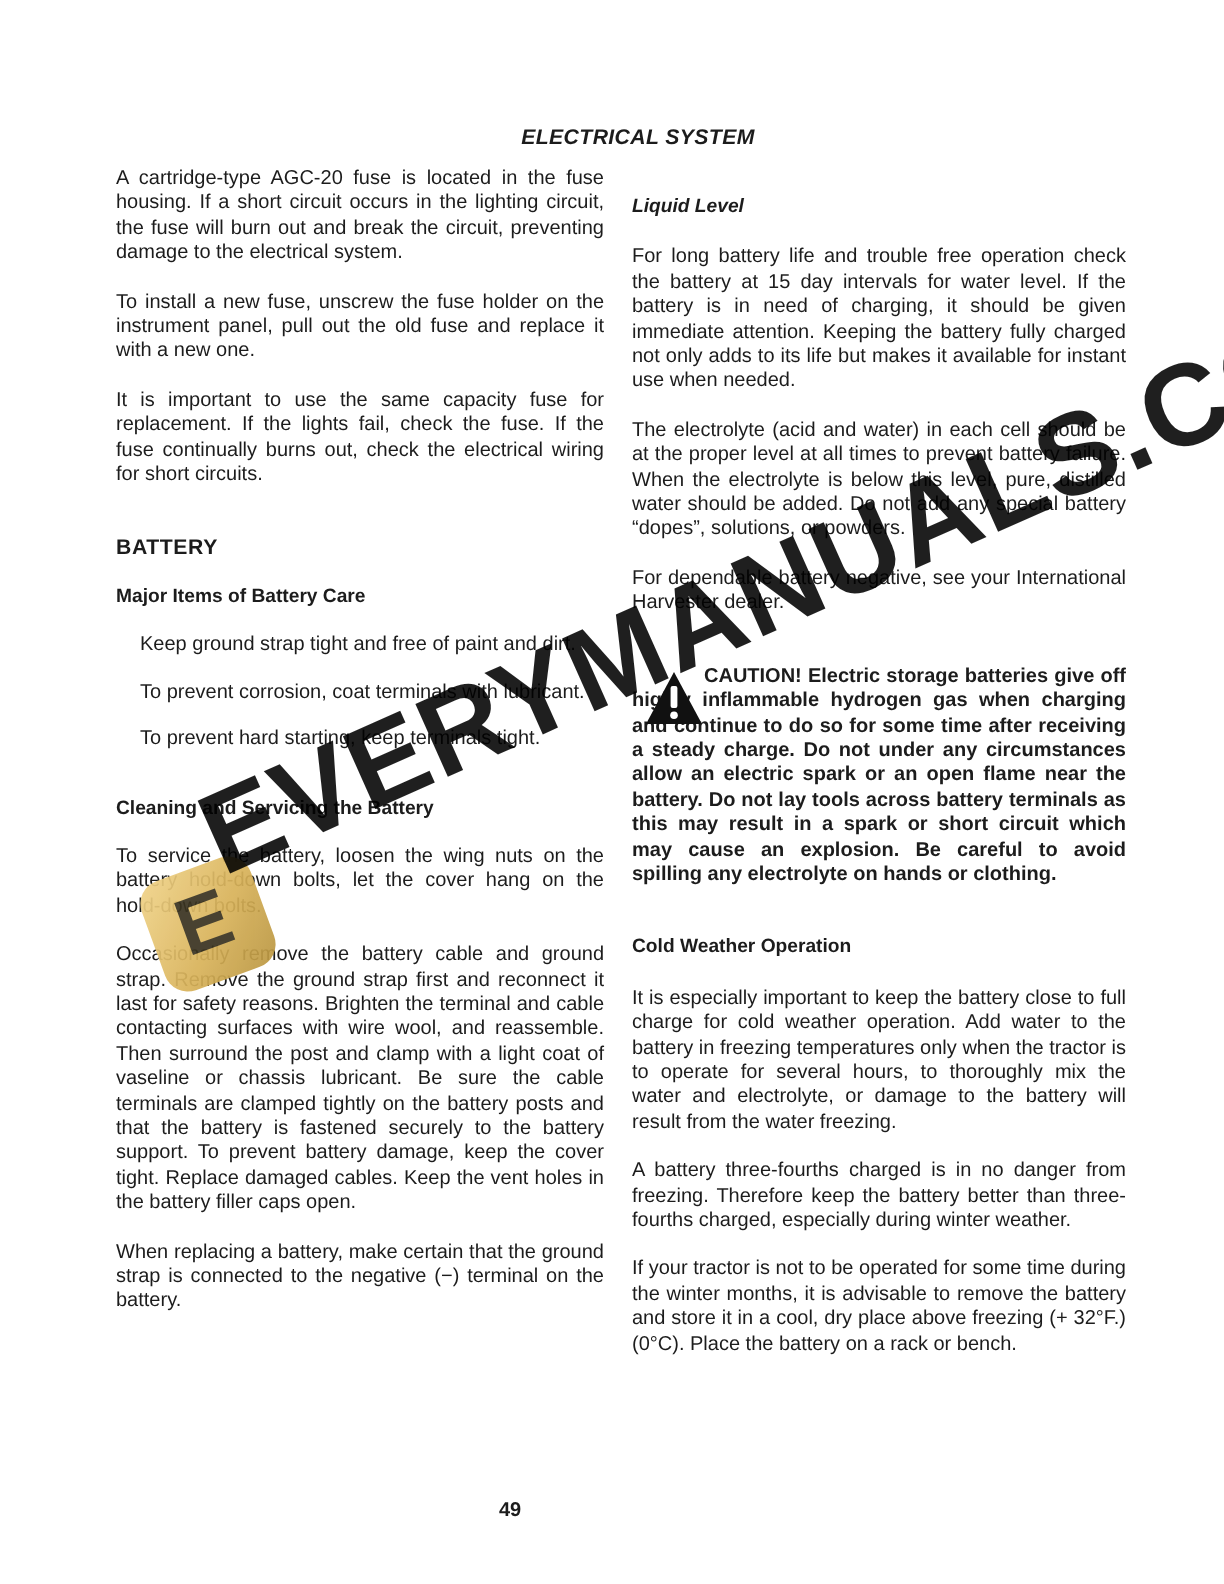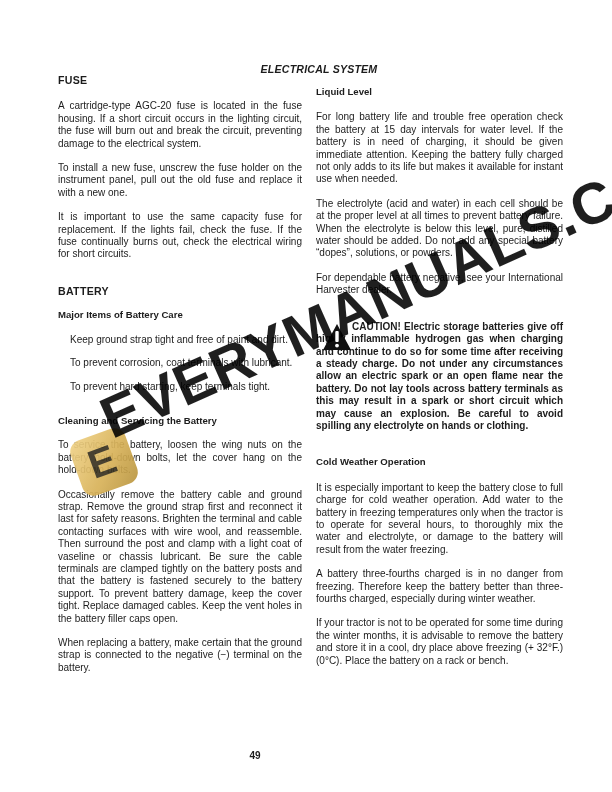--- a/index.html
+++ b/index.html
@@ -32,39 +32,38 @@
     .wm-logo span { position: absolute; left: 14px; top: 6px; font-size: 40px; font-weight: bold; color: #3a3320; }
   </style>
 </head>
 <body>
 
 <div class="page">
 
   <div class="running-head">ELECTRICAL SYSTEM</div>
 
   <div class="col left">
-    <h2 class="sec" style="margin-top:4px;">FUSE</h2>
     <p style="margin-top:14px;">A cartridge-type AGC-20 fuse is located in the fuse housing. If a short circuit occurs in the lighting circuit, the fuse will burn out and break the circuit, preventing damage to the electrical system.</p>
     <p style="margin-top:12px;">To install a new fuse, unscrew the fuse holder on the instrument panel, pull out the old fuse and replace it with a new one.</p>
     <p style="margin-top:12px;">It is important to use the same capacity fuse for replacement. If the lights fail, check the fuse. If the fuse continually burns out, check the electrical wiring for short circuits.</p>
 
     <h2 class="sec" style="margin-top:24px;">BATTERY</h2>
     <h3 class="sub" style="margin-top:12px;">Major Items of Battery Care</h3>
     <p class="indent" style="margin-top:12px;">Keep ground strap tight and free of paint and dirt.</p>
     <p class="indent" style="margin-top:11px;">To prevent corrosion, coat terminals with lubricant.</p>
     <p class="indent" style="margin-top:11px;">To prevent hard starting, keep terminals tight.</p>
 
     <h3 class="sub" style="margin-top:22px;">Cleaning and Servicing the Battery</h3>
     <p style="margin-top:12px;">To service the battery, loosen the wing nuts on the battery hold-down bolts, let the cover hang on the hold-down bolts.</p>
     <p style="margin-top:12px;">Occasionally remove the battery cable and ground strap. Remove the ground strap first and reconnect it last for safety reasons. Brighten the terminal and cable contacting surfaces with wire wool, and reassemble. Then surround the post and clamp with a light coat of vaseline or chassis lubricant. Be sure the cable terminals are clamped tightly on the battery posts and that the battery is fastened securely to the battery support. To prevent battery damage, keep the cover tight. Replace damaged cables. Keep the vent holes in the battery filler caps open.</p>
     <p style="margin-top:12px;">When replacing a battery, make certain that the ground strap is connected to the negative (−) terminal on the battery.</p>
   </div>
 
   <div class="col right">
-    <h3 class="sub" style="margin-top:16px;">Liquid Level</h3>
+    <h3 class="sub" style="margin-top:28px;font-style:italic;">Liquid Level</h3>
     <p style="margin-top:13px;">For long battery life and trouble free operation check the battery at 15 day intervals for water level. If the battery is in need of charging, it should be given immediate attention. Keeping the battery fully charged not only adds to its life but makes it available for instant use when needed.</p>
     <p style="margin-top:12px;">The electrolyte (acid and water) in each cell should be at the proper level at all times to prevent battery failure. When the electrolyte is below this level, pure, distilled water should be added. Do not add any special battery “dopes”, solutions, or powders.</p>
     <p style="margin-top:12px;">For dependable battery negative, see your International Harvester dealer.</p>
 
     <div class="caution" style="margin-top:24px;">
       <svg class="warn-icon" viewBox="0 0 30 28">
         <polygon points="15,1 29,27 1,27" fill="#111"></polygon>
         <rect x="13.3" y="8" width="3.4" height="11" rx="1" fill="#fff"></rect>
         <circle cx="15" cy="22.6" r="1.9" fill="#fff"></circle>
       </svg>

